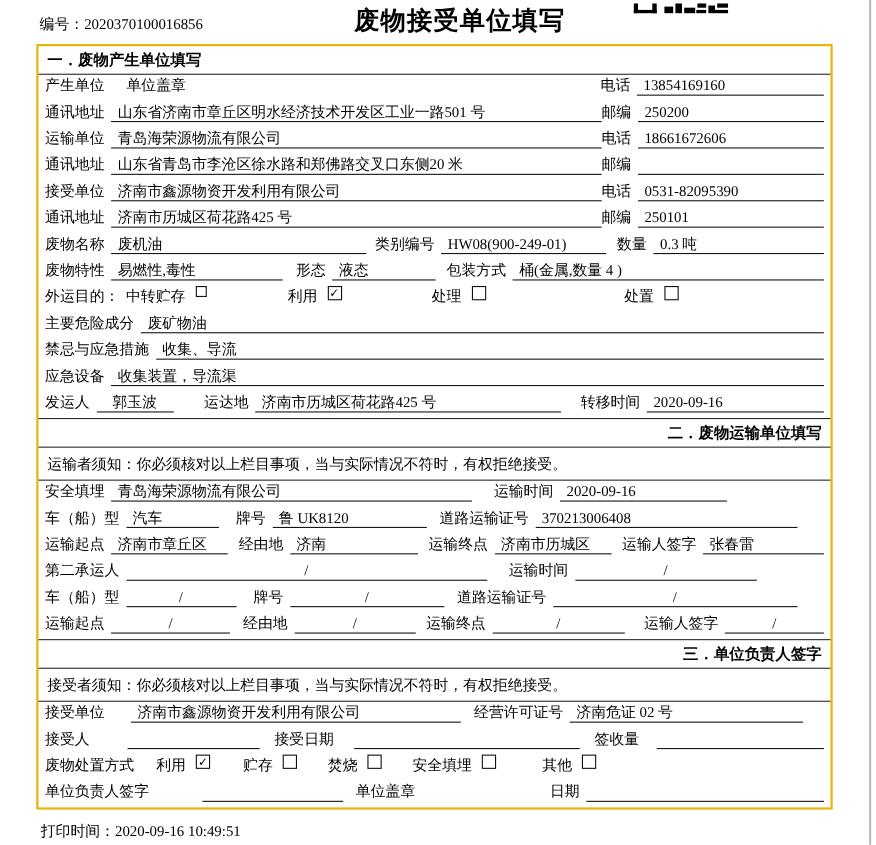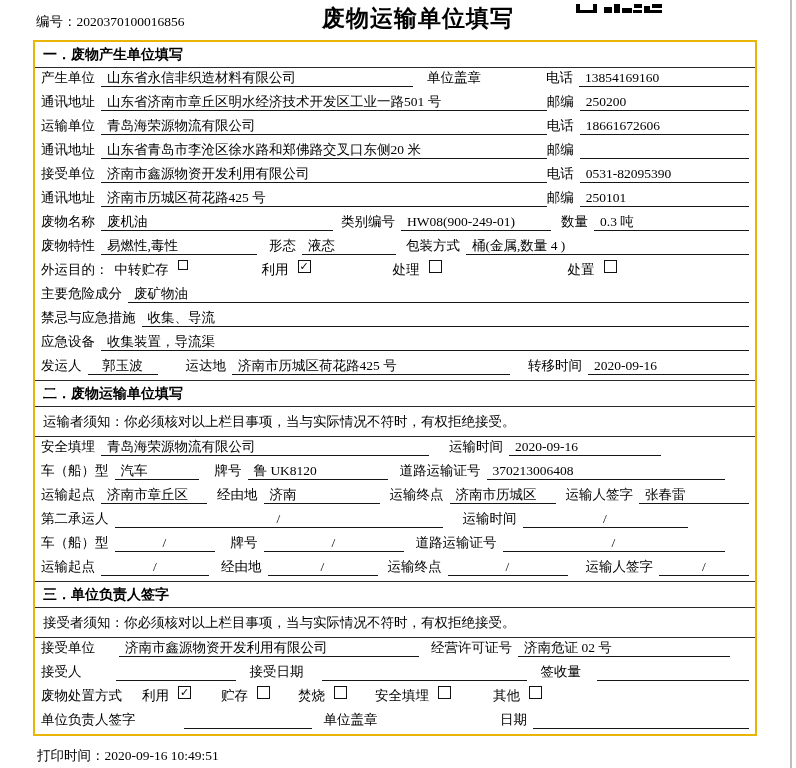--- a/index.html
+++ b/index.html
@@ -10,21 +10,21 @@
   }
   .page-edge{position:absolute;right:4px;top:0;bottom:0;width:2px;background:#bfbfbf;}
   .serial{position:absolute;top:13px;left:36px;font-size:13.5px;text-align:center;}
   .title{position:absolute;top:3px;left:322px;font-size:23px;font-weight:bold;letter-spacing:1px;}
   .qr{position:absolute;top:0;left:576px;}
   .form{
     position:absolute;left:33px;top:40px;width:724px;
     border:2px solid #eab308;background:#fff;box-sizing:border-box;
   }
   .sec-head{font-weight:bold;font-size:14px;padding:4px 8px 3px;border-bottom:1px solid #2a2a2a;}
-  .sec-head.mid{border-top:1px solid #2a2a2a;}
+  .sec-head.mid{border-top:1px solid #2a2a2a;text-align:right;}
   .notice{font-size:13.5px;padding:6px 8px 5px;border-bottom:1px solid #2a2a2a;}
   .row{display:flex;align-items:flex-start;height:24px;padding:0 6px;font-size:13.5px;}
   .row>span{height:19px;line-height:19px;white-space:nowrap;box-sizing:border-box;}
   .lbl{margin-right:6px;}
   .u{border-bottom:1px solid #161616;padding:0 6px;overflow:hidden;}
   .u.c{text-align:center;padding:0;}
   .fill{flex:1;}
   .sp{flex:1;}
   .opt-label{margin-right:2px;}
   .row .box{
@@ -37,21 +37,21 @@
 </style>
 </head>
 <body>
 
 <div class="page-edge"></div>
 
 <div class="serial">
   <span>编号：</span><span>2020370100016856</span>
 </div>
 
-<div class="title">废物运输单位填写</div>
+<div class="title">废物接受单位填写</div>
 
 <div class="qr">
   <svg width="86" height="10" viewBox="0 0 86 10" xmlns="http://www.w3.org/2000/svg">
     <g fill="#000">
       <rect x="0" y="0" width="4" height="9"></rect>
         <rect x="0" y="6" width="21" height="3"></rect>
         <rect x="17" y="0" width="4" height="9"></rect>
       <rect x="28" y="3" width="8" height="6"></rect>
         <rect x="38" y="0" width="6" height="9"></rect>
       <rect x="46" y="4" width="10" height="5"></rect>
@@ -63,21 +63,20 @@
     </g>
   </svg>
 </div>
 
 <div class="form">
 
   <div class="sec-head">一．废物产生单位填写</div>
 
   <div class="row">
     <span class="lbl">产生单位</span>
-    <span class="u" style="width:312px">山东省永信非织造材料有限公司</span>
     <span class="lbl" style="margin-left:14px">单位盖章</span>
     <span class="sp"></span>
     <span class="lbl">电话</span>
     <span class="u" style="width:170px">13854169160</span>
   </div>
 
   <div class="row">
     <span class="lbl">通讯地址</span>
     <span class="u" style="width:448px">山东省济南市章丘区明水经济技术开发区工业一路501 号</span>
     <span class="sp"></span>

